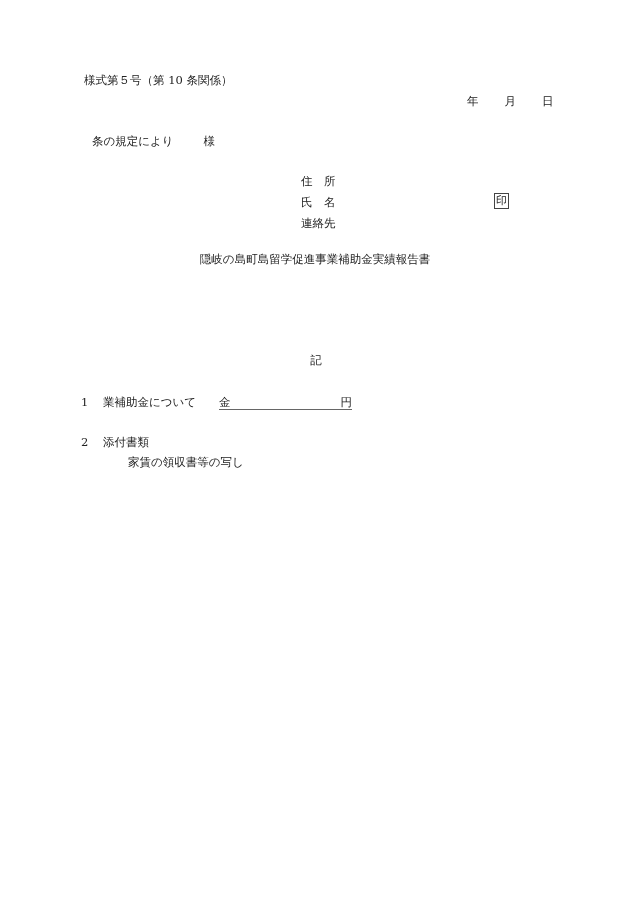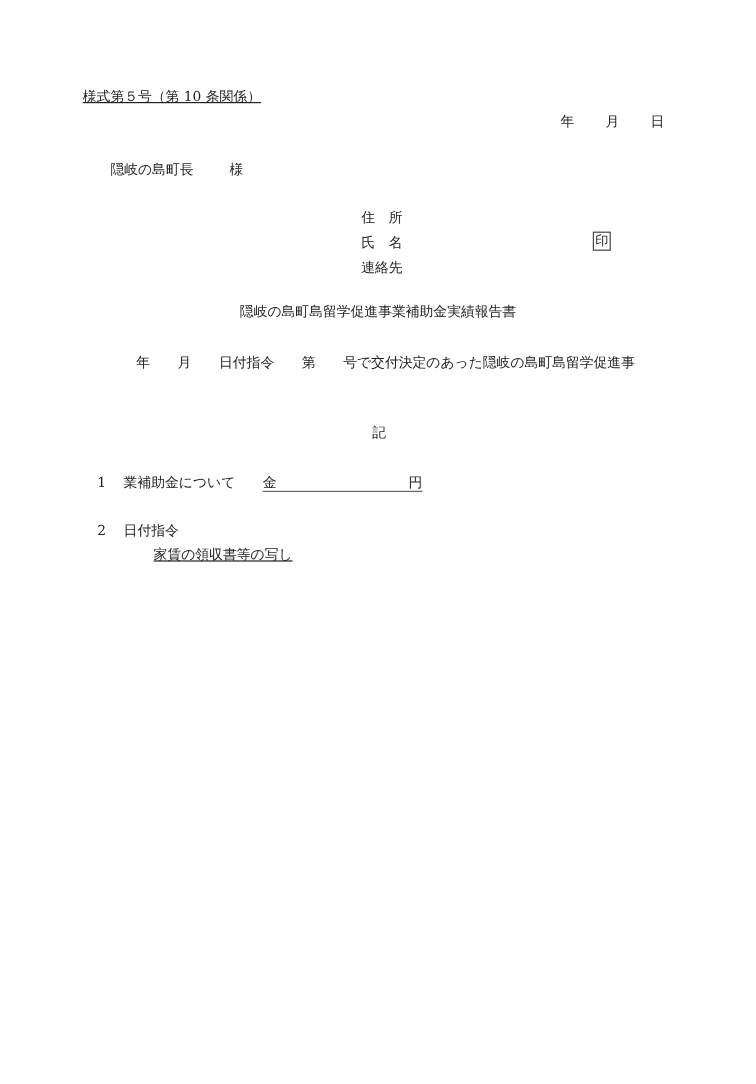--- a/index.html
+++ b/index.html
@@ -2,21 +2,21 @@
 <html><head>
   <meta charset="utf-8">
   <style>
     html, body { margin: 0; padding: 0; background: #ffffff; }
     body {
       width: 630px; height: 903px; position: relative; overflow: hidden;
       font-family: "DejaVu Serif", "Liberation Serif", serif;
       color: #222222; font-size: 11.5px;
     }
     .abs { position: absolute; white-space: nowrap; line-height: 14px; }
-    .form-no { left: 69px; top: 73px; text-decoration: underline; }
+    .form-no { left: 84px; top: 73px; }
     .date { left: 467px; top: 94px; }
     .date span { display: inline-block; }
     .date .gap { width: 26px; }
     .addressee { left: 92px; top: 134px; }
     .addressee .gap { display: inline-block; width: 30px; }
     .applicant { left: 301px; top: 174px; }
     .applicant .row { height: 21px; line-height: 14px; }
     .seal {
       position: absolute; left: 494px; top: 193px;
       width: 13px; height: 14px; border: 1px solid #444;
@@ -33,50 +33,49 @@
     .item1 { left: 81px; top: 395px; }
     .item1 .num { display: inline-block; width: 22px; }
     .item1 .label { display: inline-block; width: 116px; }
     .amount {
       display: inline-block; width: 133px;
       border-bottom: 1.5px solid #666; position: relative; top: 0;
     }
     .amount .yen { float: right; }
     .item2 { left: 81px; top: 435px; }
     .item2 .num { display: inline-block; width: 22px; }
-    .item2-sub { left: 128px; top: 455px; text-decoration: underline; }
+    .item2-sub { left: 128px; top: 455px; }
   </style>
 </head>
 <body>
 
 <div class="abs form-no">様式第５号（第 10 条関係）</div>
 
 <div class="abs date">
   <span>年</span><span class="gap"></span><span>月</span><span class="gap"></span><span>日</span>
 </div>
 
 <div class="abs addressee">
-  <span>隠岐の島町長</span><span class="gap"></span><span>様</span>
+  <span>条の規定により</span><span class="gap"></span><span>様</span>
 </div>
 
 <div class="abs applicant">
   <div class="row">住　所</div>
   <div class="row">氏　名</div>
   <div class="row">連絡先</div>
 </div>
 <div class="seal">印</div>
 
 <div class="abs title">隠岐の島町島留学促進事業補助金実績報告書</div>
 
 <div class="body-text">
-  <span class="line">　　　年　　月　　日付指令　　第　　号で交付決定のあった隠岐の島町島留学促進事</span>
 </div>
 
 <div class="abs ki"><span>記</span></div>
 
 <div class="abs item1">
   <span class="num">1</span><span class="label">業補助金について</span><span class="amount"><span>金</span><span class="yen">円</span></span>
 </div>
 
 <div class="abs item2">
-  <span class="num">2</span><span>日付指令</span>
+  <span class="num">2</span><span>添付書類</span>
 </div>
 <div class="abs item2-sub">家賃の領収書等の写し</div>
 
 </body></html>

